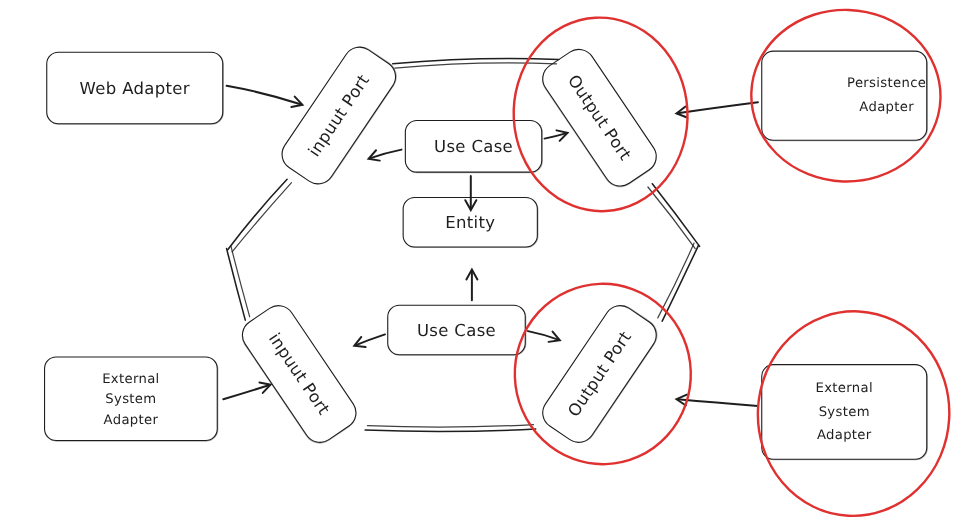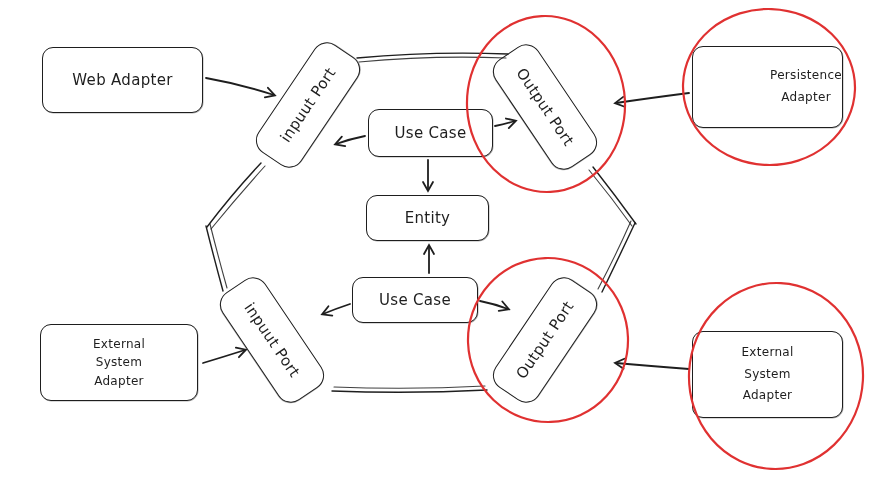--- a/index.html
+++ b/index.html
@@ -27,21 +27,21 @@
   }
   .label { white-space: pre-line; letter-spacing: 0.3px; }
 
   .port { width: 130px; height: 52px; border-radius: 15px; font-size: 15px; }
 
   #node-web-adapter        { left: 42px;  top: 47px;  width: 161px; height: 66px; font-size: 15px; text-align: right; }
   #node-input-port-top     { left: 243px; top: 79px;  transform: rotate(-56deg); }
   #node-use-case-top       { left: 368px; top: 109px; width: 125px; height: 48px; font-size: 15px; }
   #node-output-port-top    { left: 480px; top: 81px;  transform: rotate(56deg); }
   #node-persistence-adapter{ left: 692px; top: 46px;  width: 151px; height: 82px; font-size: 12px; line-height: 1.8; justify-content: flex-end; }
-  #node-entity             { left: 366px; top: 195px; width: 123px; height: 46px; font-size: 15px; }
+  #node-entity             { left: 366px; top: 179px; width: 123px; height: 46px; font-size: 15px; }
   #node-use-case-bottom    { left: 352px; top: 277px; width: 126px; height: 46px; font-size: 15px; }
   #node-input-port-bottom  { left: 207px; top: 314px; transform: rotate(56deg); }
   #node-output-port-bottom { left: 480px; top: 314px; transform: rotate(-56deg); }
   #node-ext-adapter-left   { left: 40px;  top: 324px; width: 158px; height: 77px; font-size: 12px; line-height: 1.55; }
   #node-ext-adapter-right  { left: 692px; top: 331px; width: 151px; height: 87px; font-size: 12px; line-height: 1.8; }
 
   #overlay {
     position: absolute;
     left: 0; top: 0;
     width: 882px; height: 478px;

